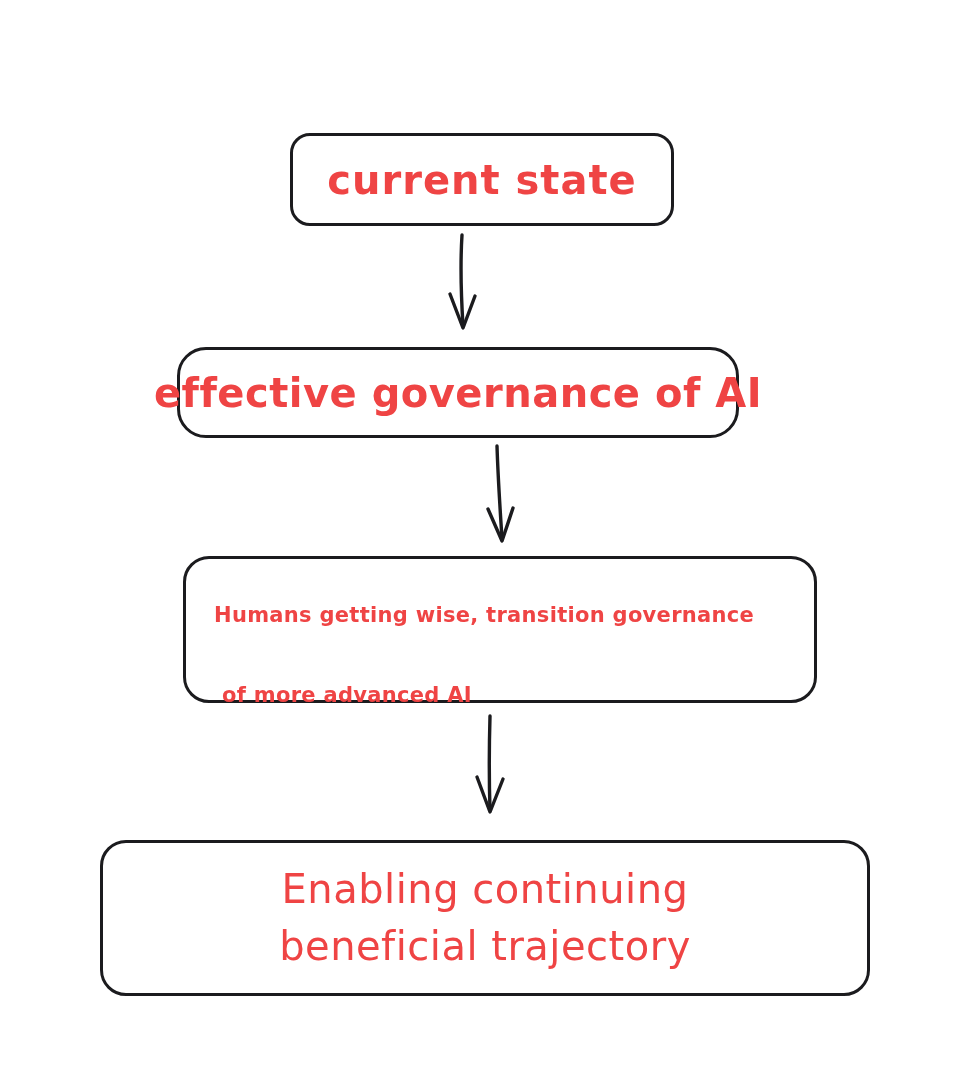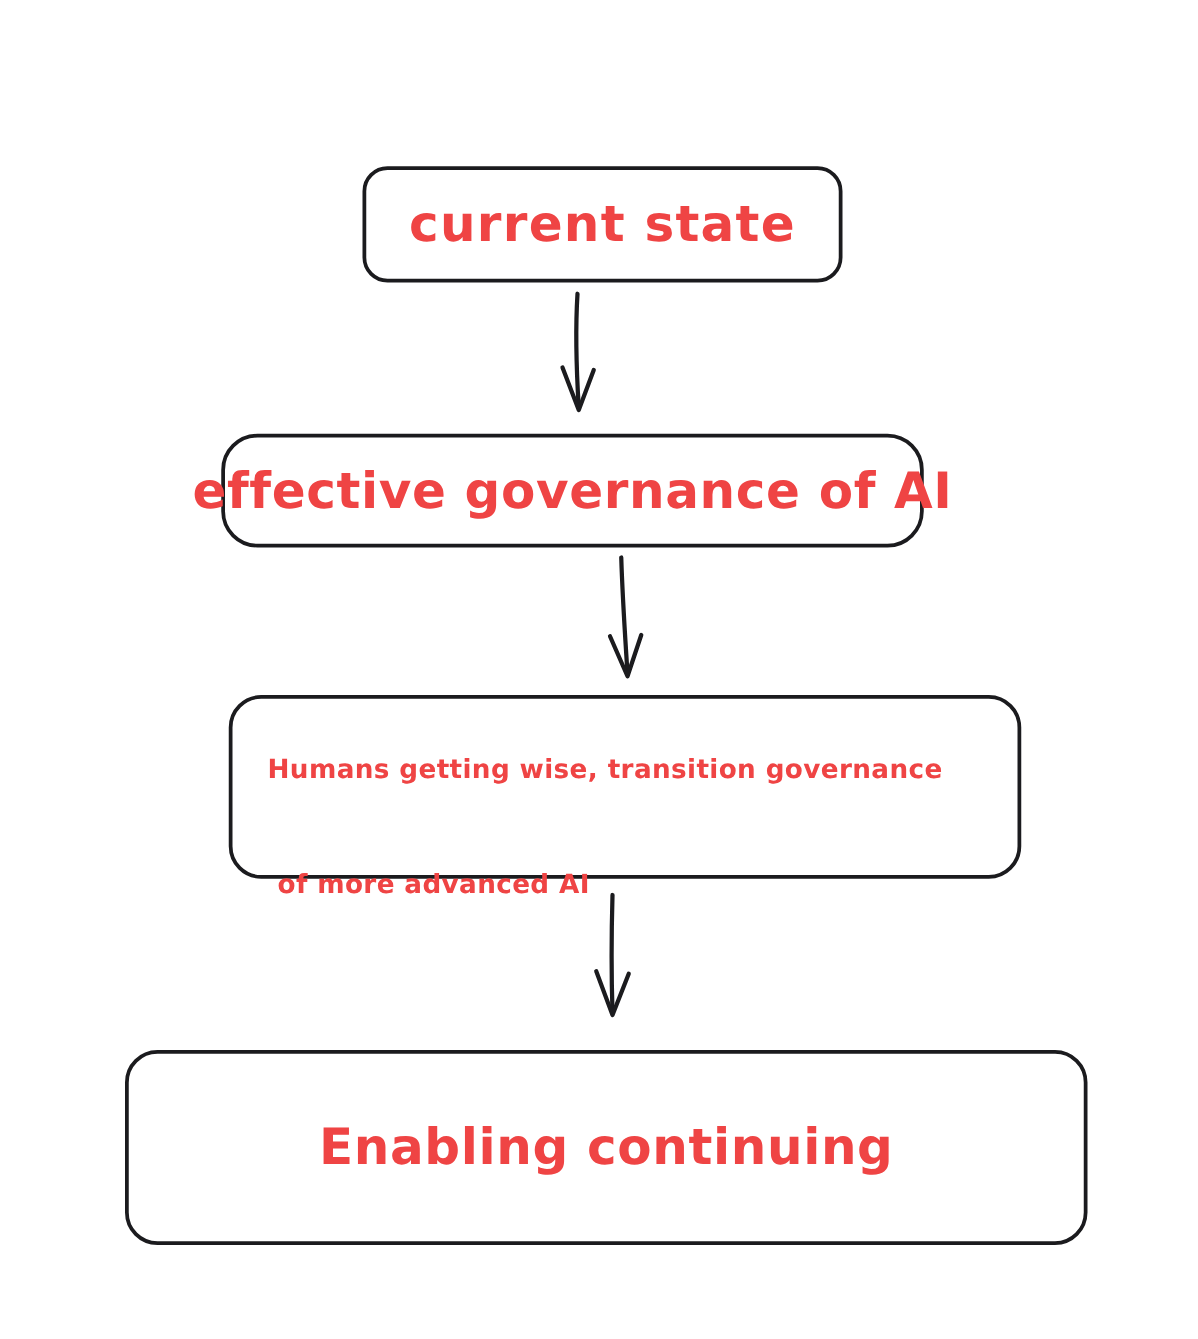--- a/index.html
+++ b/index.html
@@ -55,33 +55,32 @@
     width: 634px; height: 147px;
     border-radius: 26px;
     font-size: 21px;
     font-weight: bold;
     align-items: flex-start;
     justify-content: flex-start;
     text-align: left;
     padding: 38px 20px 16px 28px;
     line-height: 36px;
     letter-spacing: 0.3px;
-    gap: 12px;
   }
   .node-3 .line-indent {
     padding-left: 8px;
     margin-top: 44px;
   }
   
   .node-4 {
     left: 100px; top: 840px;
     width: 770px; height: 156px;
     border-radius: 26px;
     font-size: 40px;
-    font-weight: bold;
+    font-weight: normal;
     line-height: 57px;
     letter-spacing: 0.5px;
   }
   .arrow {
     position: absolute;
   }
   .arrow path {
     stroke: #1b1b1e;
     stroke-width: 3.4;
     fill: none;
@@ -120,15 +119,16 @@
     <span class="line line-indent">of more advanced AI</span>
   </div>
 
   <svg class="arrow arrow-3" width="38" height="104" viewBox="0 0 38 104">
     <path d="M19 3 C 18 38, 18 66, 19 97"></path>
     <path d="M6 64 L19 99 L32 66"></path>
   </svg>
 
   <div class="node node-4">
     <span class="line">Enabling continuing</span>
+    <span class="line">beneficial trajectory</span>
   </div>
 
 </div>
 
 </body></html>

